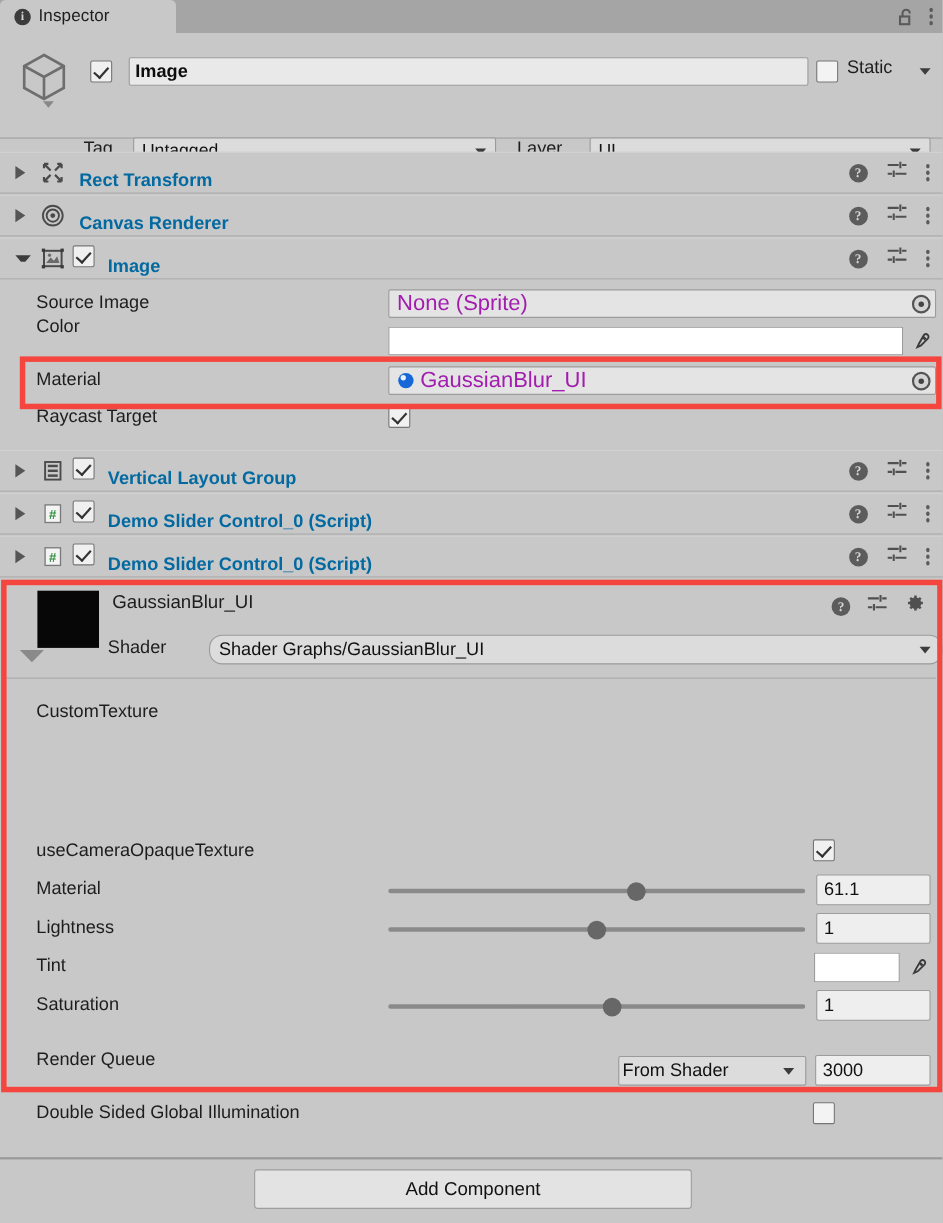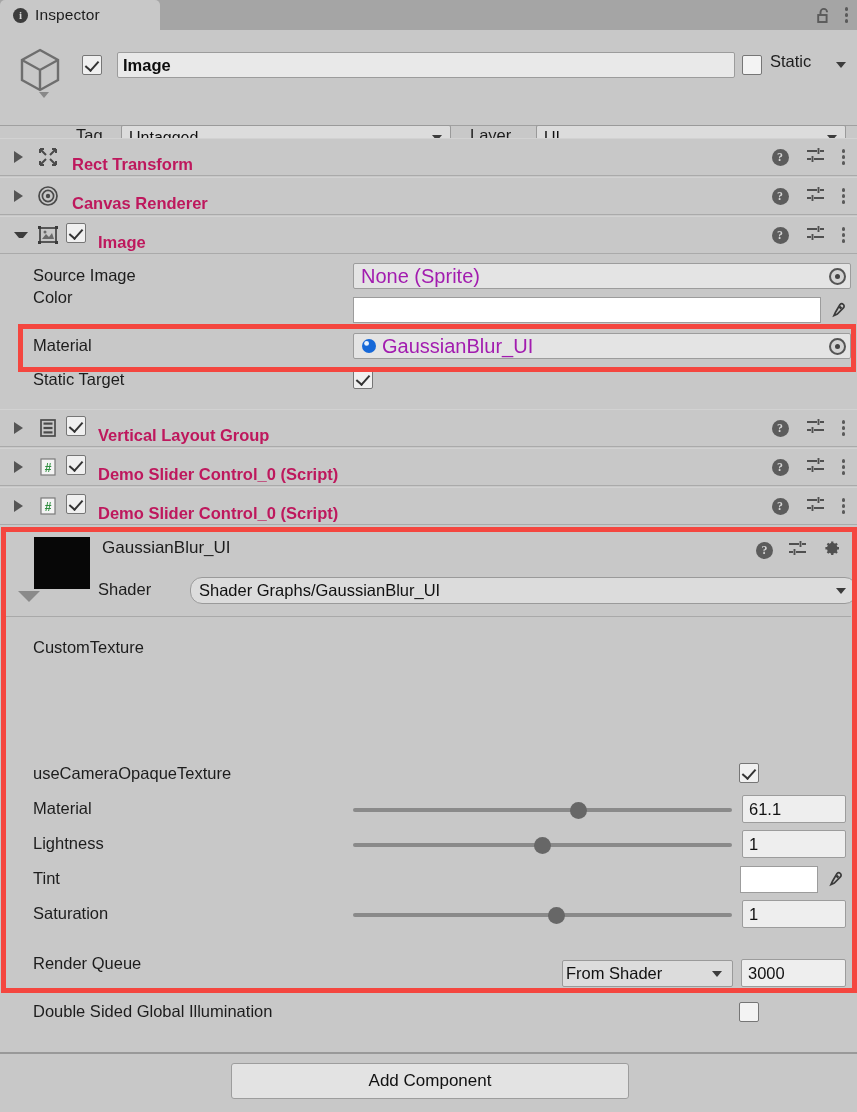--- a/index.html
+++ b/index.html
@@ -69,21 +69,21 @@
 
   
   .comp {
     position:absolute; left:0; width:857px; height:38px; background:#c8c8c8;
     border-bottom:1px solid #aaaaaa; border-top:1px solid #d2d2d2;
     display:flex; align-items:center;
   }
   .comp .foldout { margin-left:14px; width:14px; display:flex; justify-content:center;}
   .comp .cicon { margin-left:8px; width:24px; height:22px; display:flex; align-items:center; justify-content:center;}
   .comp .cchk { margin-left:6px; }
-  .comp .ctitle { margin-left:12px; font-size:16.5px; font-weight:bold; color:#be185d;margin-top:15px; }
+  .comp .ctitle { margin-left:12px; font-size:16.5px; font-weight:bold; color:#0369a1;margin-top:15px; }
   .comp .cright { margin-left:auto; margin-right:12px; display:flex; align-items:center; gap:17px;}
   .help-icon { width:17px;height:17px;border-radius:50%;background:#5c5c5c;color:#d5d5d5;
     font-size:12px;font-weight:bold;display:flex;align-items:center;justify-content:center;
     font-family:"Liberation Serif",serif;}
   .plabel { position:absolute; font-size:16.5px; color:#1d1d1d; }
   .objfield { position:absolute; background:#e4e4e4; border:1px solid #9c9c9c; border-radius:2px;
     height:26px; font-size:20px; color:#a21caf; display:flex; align-items:center; padding-left:7px;}
   .objfield .dot { margin-left:auto; margin-right:4px; }
   .target-dot { width:17px;height:17px;border-radius:50%;border:2px solid #555; position:relative;
     background:#d4d4d4; }
@@ -302,21 +302,21 @@
     <span style="margin-right:5px;display:flex;">
       <svg width="16" height="16" viewBox="0 0 16 16">
         <circle cx="8" cy="8" r="7" fill="#1668d8"></circle>
         <circle cx="5.6" cy="5.4" r="2.4" fill="#e9f2fd"></circle>
       </svg>
     </span>
     <span>GaussianBlur_UI</span>
     <span class="dot target-dot"></span>
   </div>
 
-  <span class="plabel" style="left:33px;top:370px">Static Target</span>
+  <span class="plabel" style="left:33px;top:370px">Raycast Target</span>
   <span style="position:absolute;left:353px;top:369px"><span class="chk checked"></span></span>
 
   <div class="comp" style="top:409px">
     <span class="foldout caret-right"></span>
     <span class="cicon">
       <svg width="20" height="20" viewBox="0 0 20 20">
         <rect x="3" y="2" width="14" height="16" fill="none" stroke="#4a4a4a" stroke-width="1.7"></rect>
         <g fill="#4a4a4a">
             <rect x="5.5" y="4.5" width="9" height="2.2"></rect>
         <rect x="5.5" y="8.9" width="9" height="2.2"></rect>

